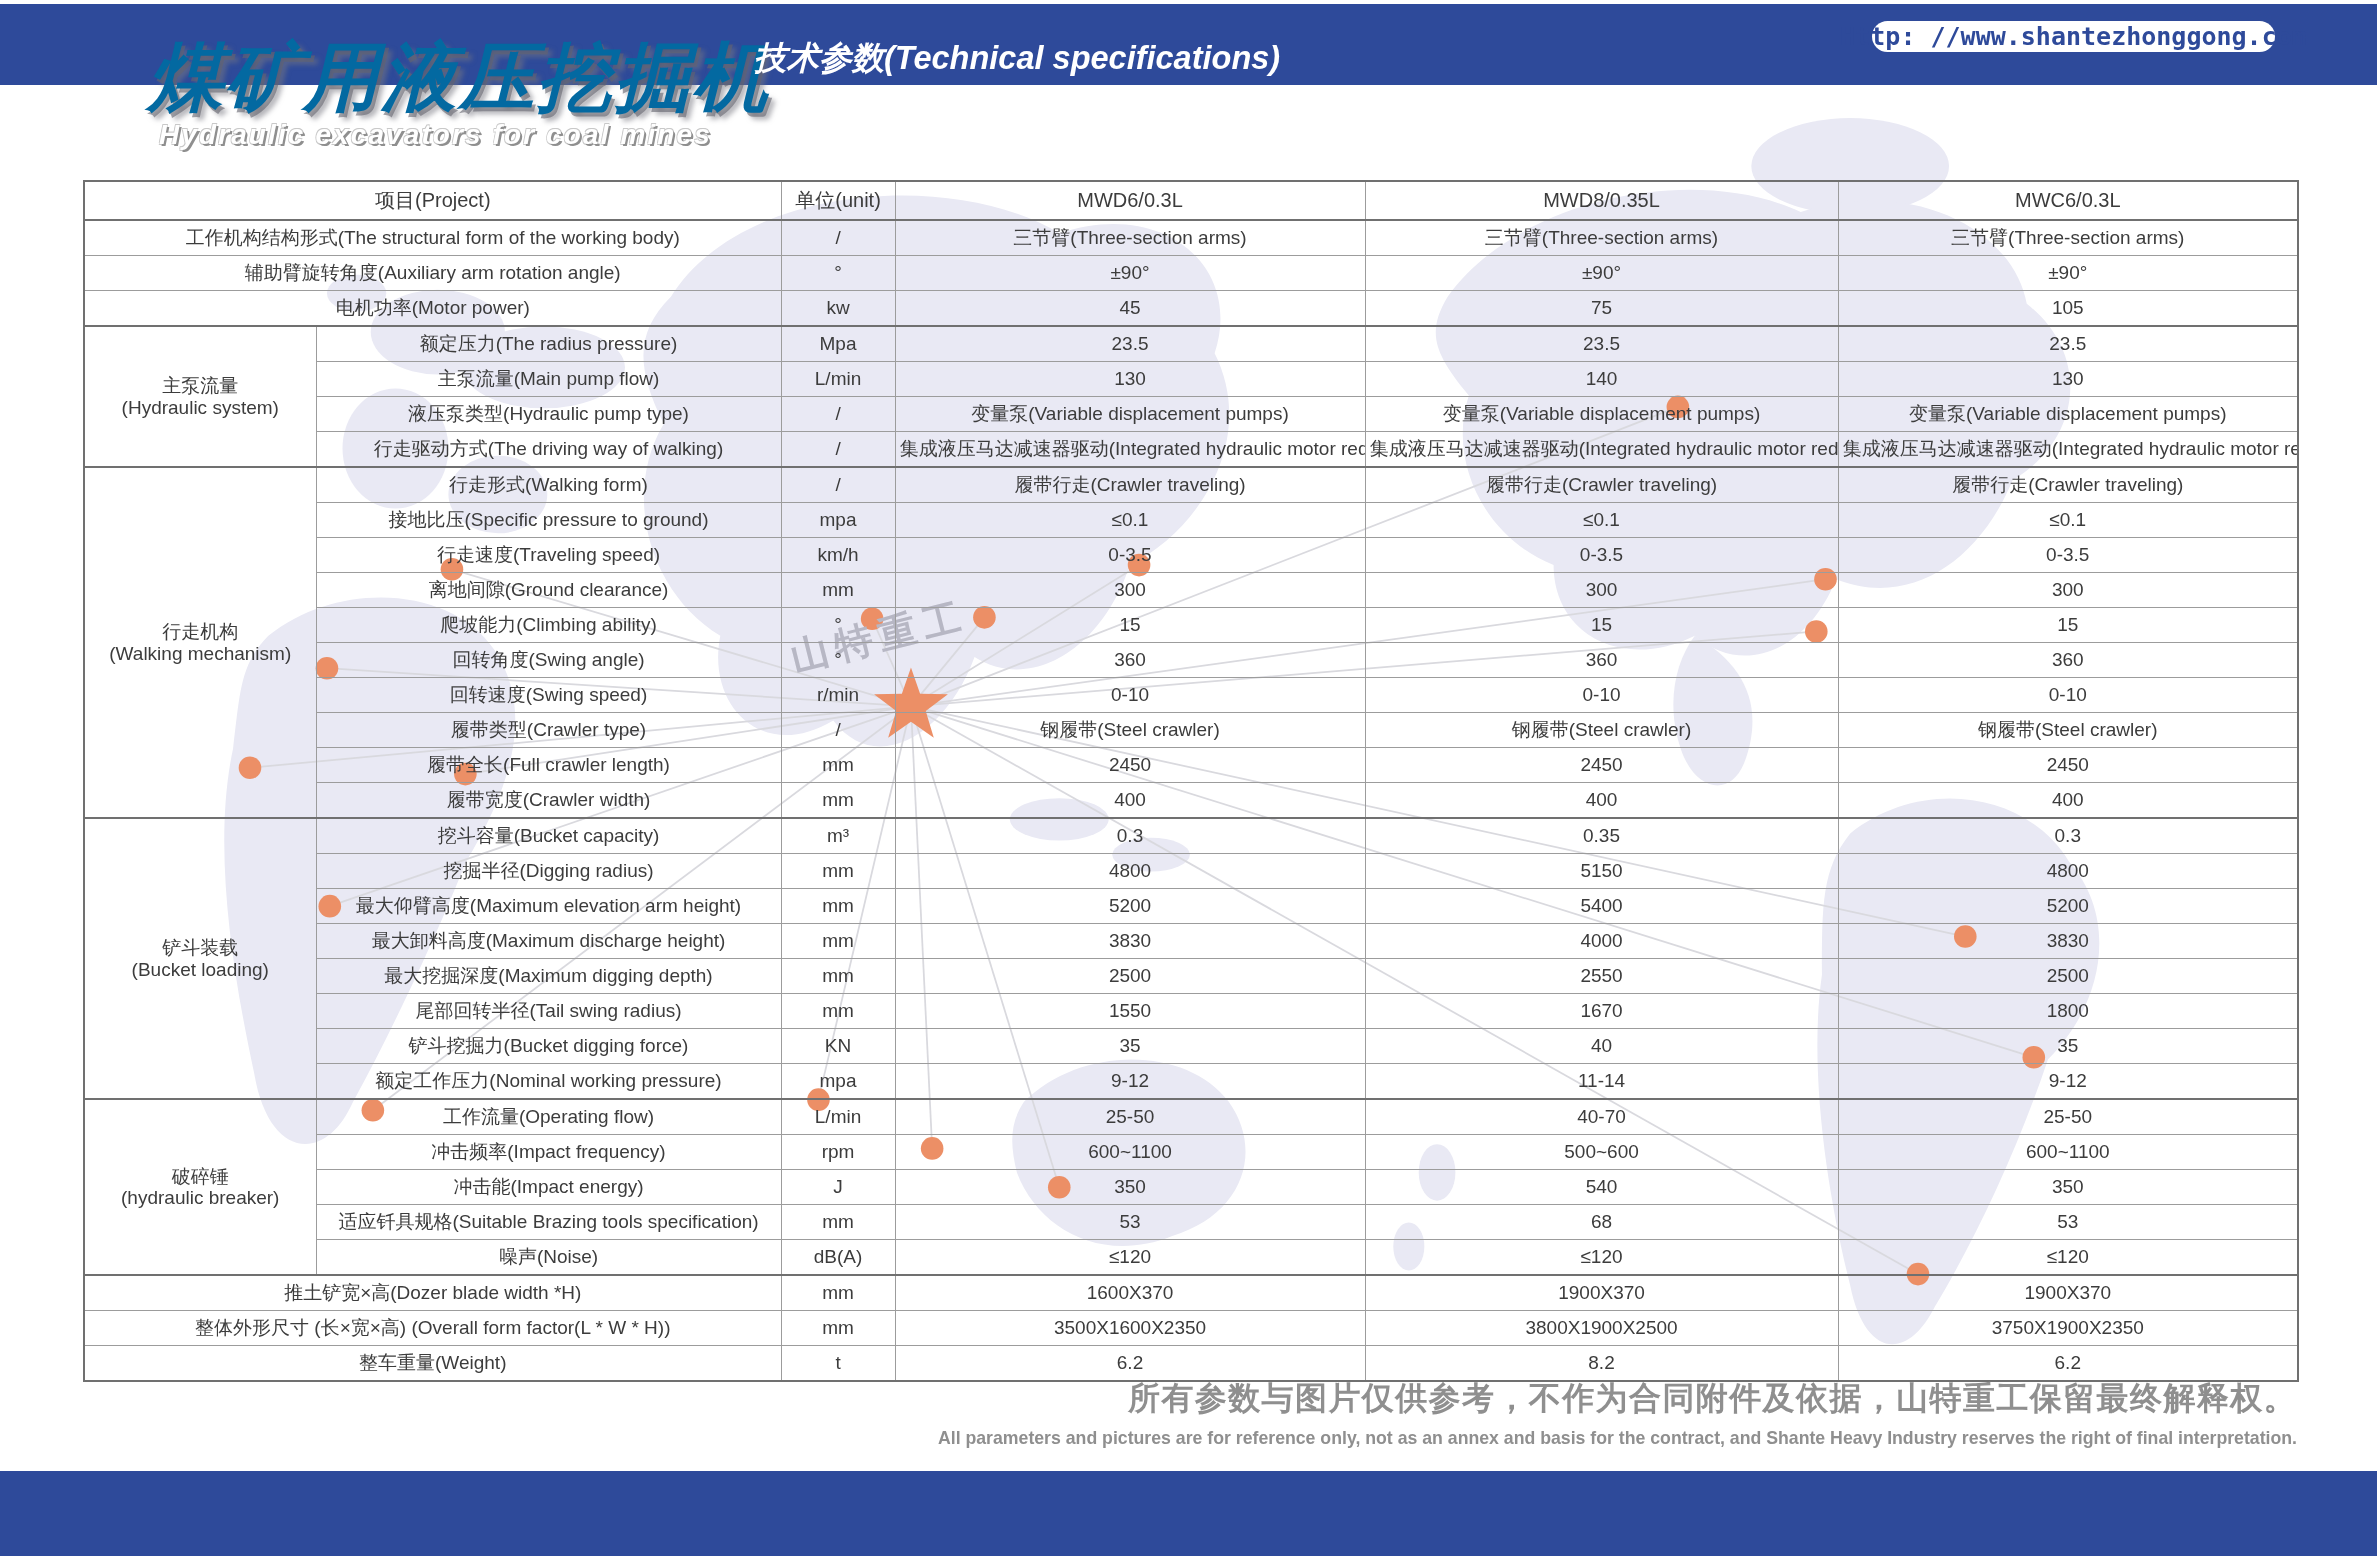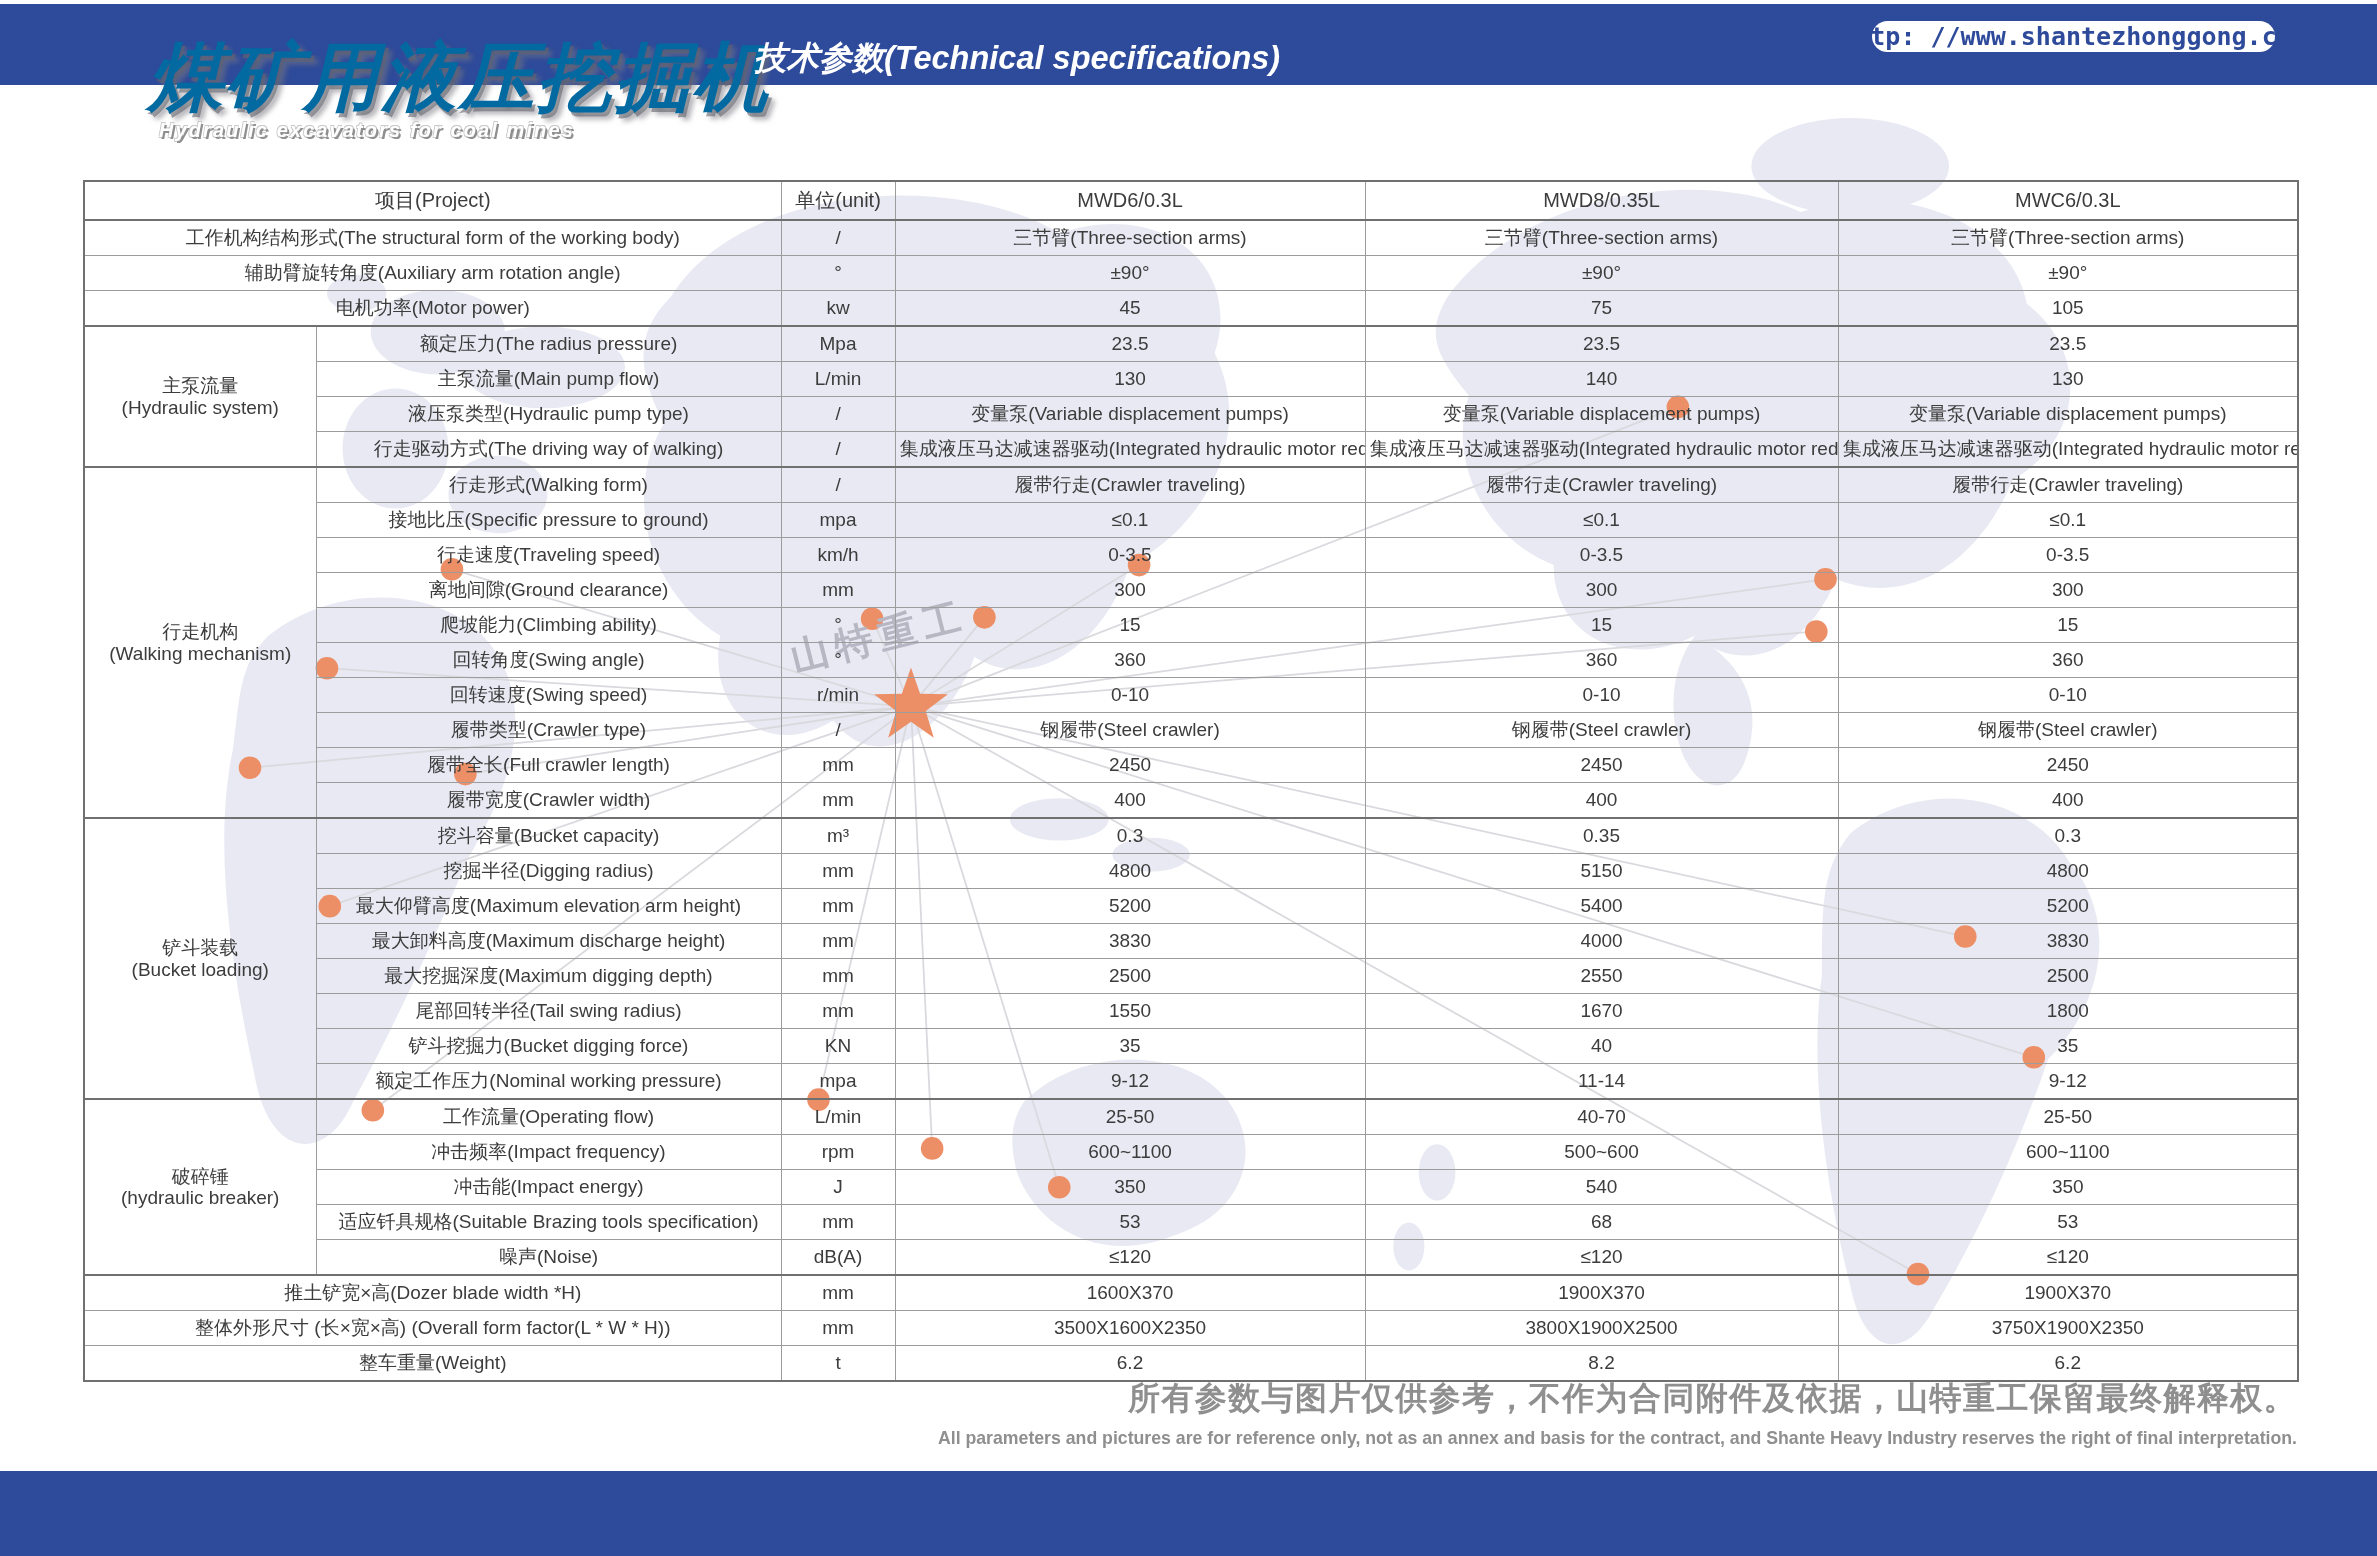--- a/index.html
+++ b/index.html
@@ -11,21 +11,21 @@
   .topbar{position:absolute;left:0;top:4.2px;width:100%;height:81px;background:#2e4a9a;z-index:2;}
   .title-cn{
     position:absolute;left:148px;top:28px;z-index:5;
     font-size:75px;font-weight:bold;font-style:italic;letter-spacing:2.8px;color:#0369a1;
     text-shadow:2.8px 3.5px 0 rgba(100,100,110,.6), 6.4px 7px 5px rgba(120,120,130,.55);
     white-space:nowrap;
     text-align:right;
   }
   .title-en{
     position:absolute;left:159px;top:119px;z-index:5;
-    font-size:20px;font-weight:bold;font-style:italic;letter-spacing:2.1px;color:#ffffff;
+    font-size:28px;font-weight:bold;font-style:italic;letter-spacing:2.1px;color:#ffffff;
     text-shadow:2.1px 2.1px 0 #8f8f8f,-0.7px -0.7px 0 #c9c9c9,0.7px -0.7px 0 #c9c9c9,-0.7px 0.7px 0 #c9c9c9;
     white-space:nowrap;
     text-align:center;
   }
   .subtitle{
     position:absolute;left:754px;top:37px;z-index:5;
     font-size:32.5px;font-weight:bold;font-style:italic;color:#ffffff;white-space:nowrap;
   }
   .url-pill{
     position:absolute;left:1872px;top:21px;width:403px;height:31px;z-index:5;

